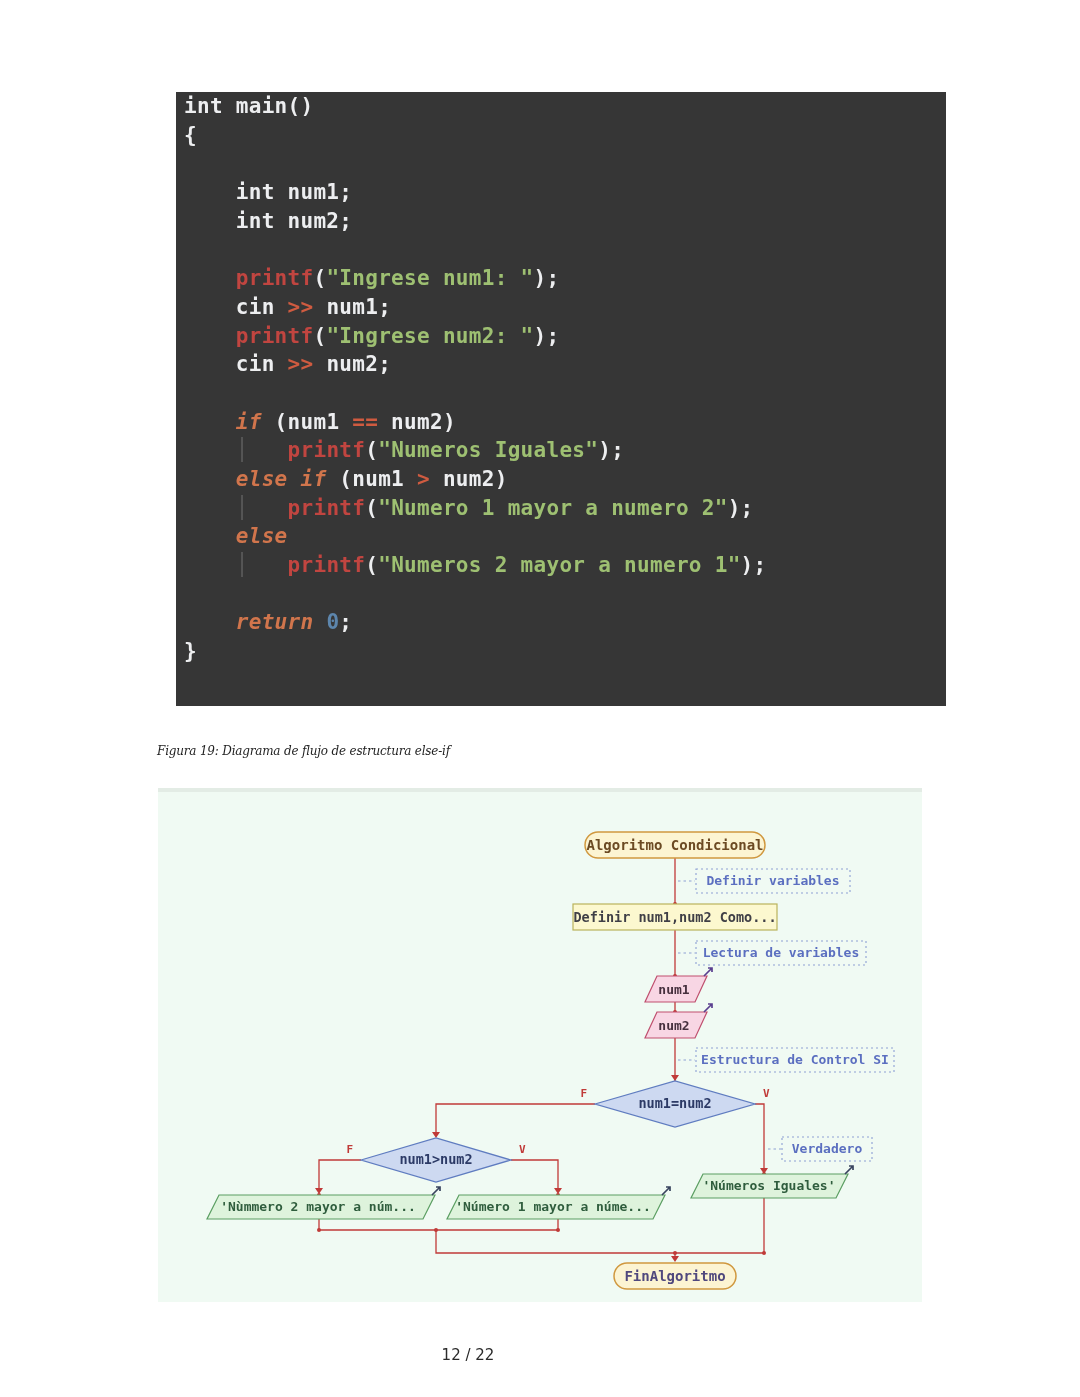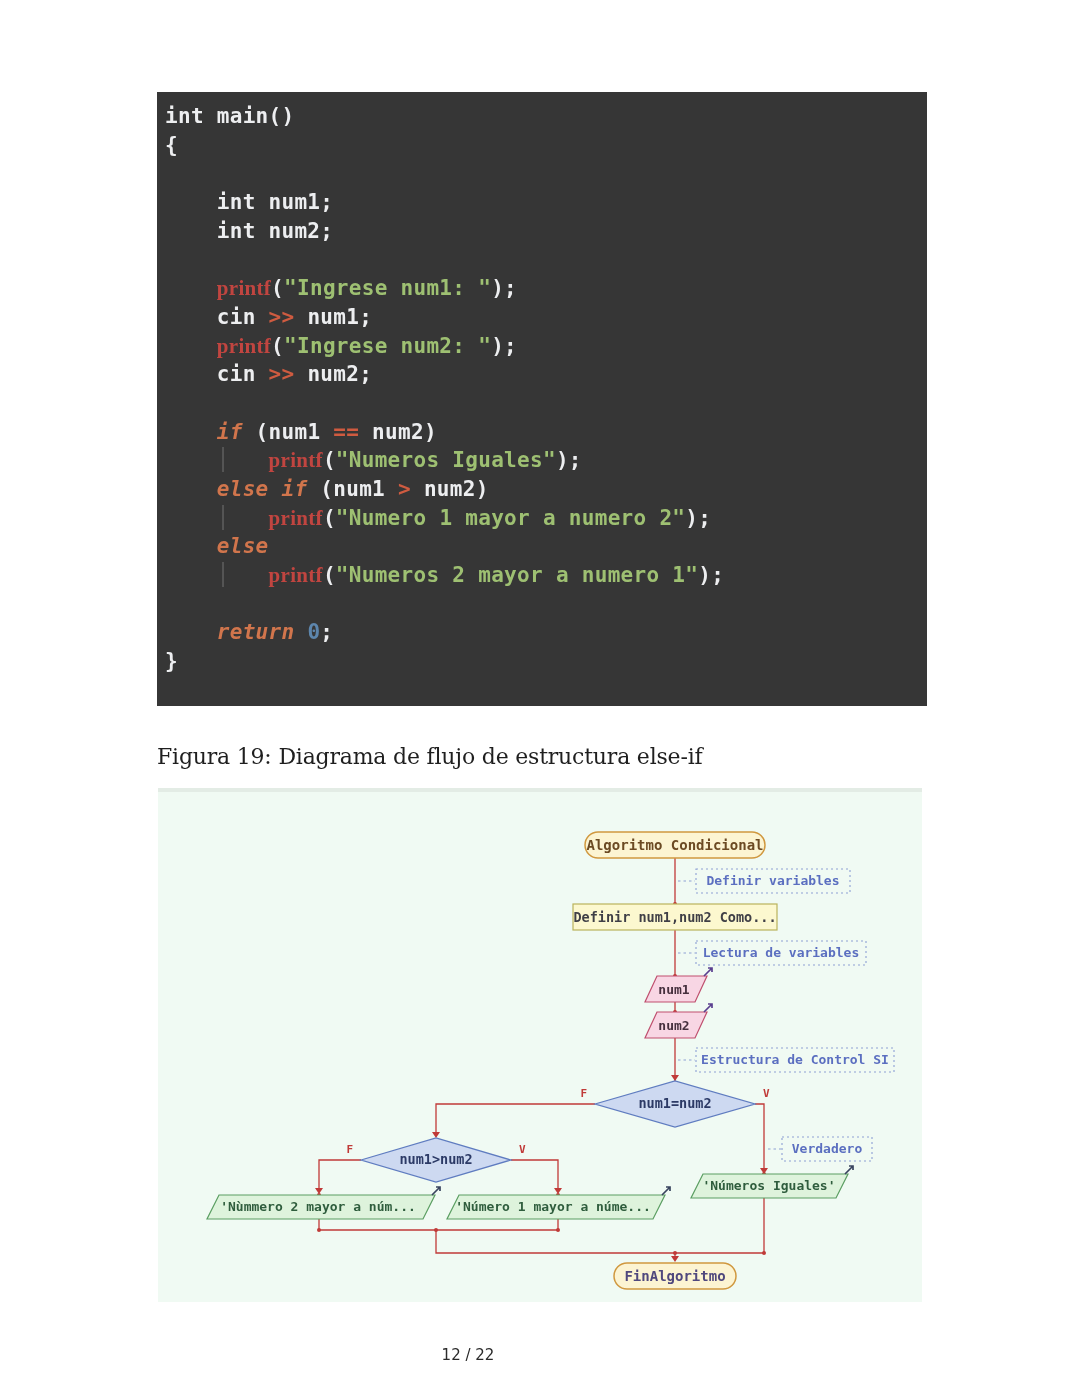--- a/index.html
+++ b/index.html
@@ -1,38 +1,38 @@
 <!DOCTYPE html>
 <html style="--code-bg: #363636; --tk-pl: #edeef0; --tk-kw: #d1754c; --tk-fn: #c14540; --tk-st: #9ec072; --tk-op: #cf5b40; --tk-nm: #5d86ad; --tk-gd: #5c5c5c; --fc-bg: #f0faf3; --fc-line: #c03a38; --fc-pill-fill: #fcf4d2; --fc-pill-stroke: #d0983f; --fc-proc-fill: #fcf8cf; --fc-proc-stroke: #b9b35c; --fc-read-fill: #f8d6e4; --fc-read-stroke: #bf4f6e; --fc-write-fill: #def3dc; --fc-write-stroke: #5b9e63; --fc-dec-fill: #cdd9f1; --fc-dec-stroke: #5f7cc0; --fc-comment: #8d9fd4; --fc-comment-text: #5b6fc0;"><head>
 <meta charset="utf-8">
 <style>
   html,body{margin:0;padding:0;background:#ffffff;}
   body{width:1080px;height:1397px;position:relative;font-family:"Liberation Sans",sans-serif;overflow:hidden;}
 
   
   .code-block{
-    position:absolute;left:157px;top:92px;width:770px;height:614px;
+    position:absolute;left:176px;top:92px;width:770px;height:614px;
     background:var(--code-bg,#363636);
-    box-sizing:border-box;padding:10px 10px 0 8px;
+    box-sizing:border-box;padding:0 10px 0 8px;
     font-family:"DejaVu Sans Mono",monospace;font-weight:700;font-size:21px;
     letter-spacing:.3px;
   }
   .code-line{height:28.7px;line-height:28.7px;white-space:pre;}
   .tk-pl{color:var(--tk-pl,#edeef0);}
   .tk-kw{color:var(--tk-kw,#d1754c);font-style:italic;}
-  .tk-fn{color:var(--tk-fn,#c14540);font-family:Liberation Serif, serif;}
+  .tk-fn{color:var(--tk-fn,#c14540);}
   .tk-st{color:var(--tk-st,#9ec072);}
   .tk-op{color:var(--tk-op,#cf5b40);}
   .tk-nm{color:var(--tk-nm,#5d86ad);}
   .tk-gd{color:var(--tk-gd,#5c5c5c);font-weight:400;}
 
   
   .figure-caption{
     position:absolute;left:157px;top:744px;width:700px;
-    font-family:"DejaVu Serif",serif;font-size:22px;
+    font-family:"DejaVu Serif",serif;font-style:italic;font-size:12px;
     color:#1f1f1f;letter-spacing:-0.2px;
   }
 
   
   .flowchart-panel{
     position:absolute;left:158px;top:788px;width:764px;height:514px;
     background:var(--fc-bg,#f0faf3);
     border-top:4px solid #e3ece5;box-sizing:border-box;
   }
   .flowchart-panel svg{display:block;}

